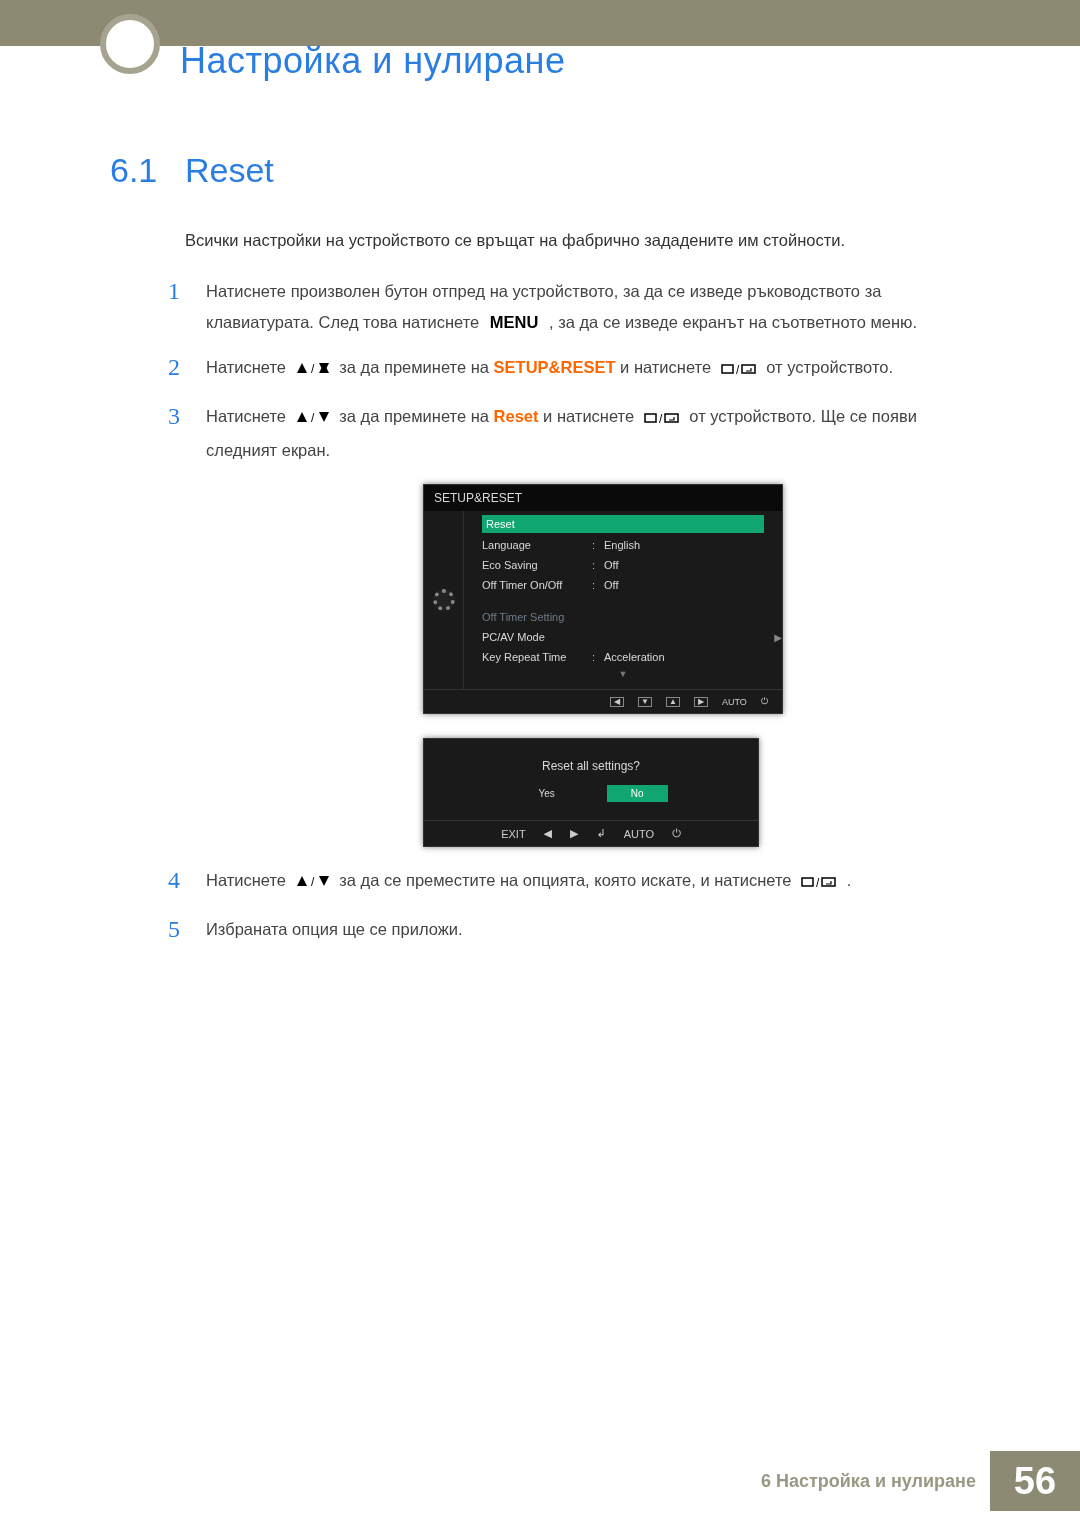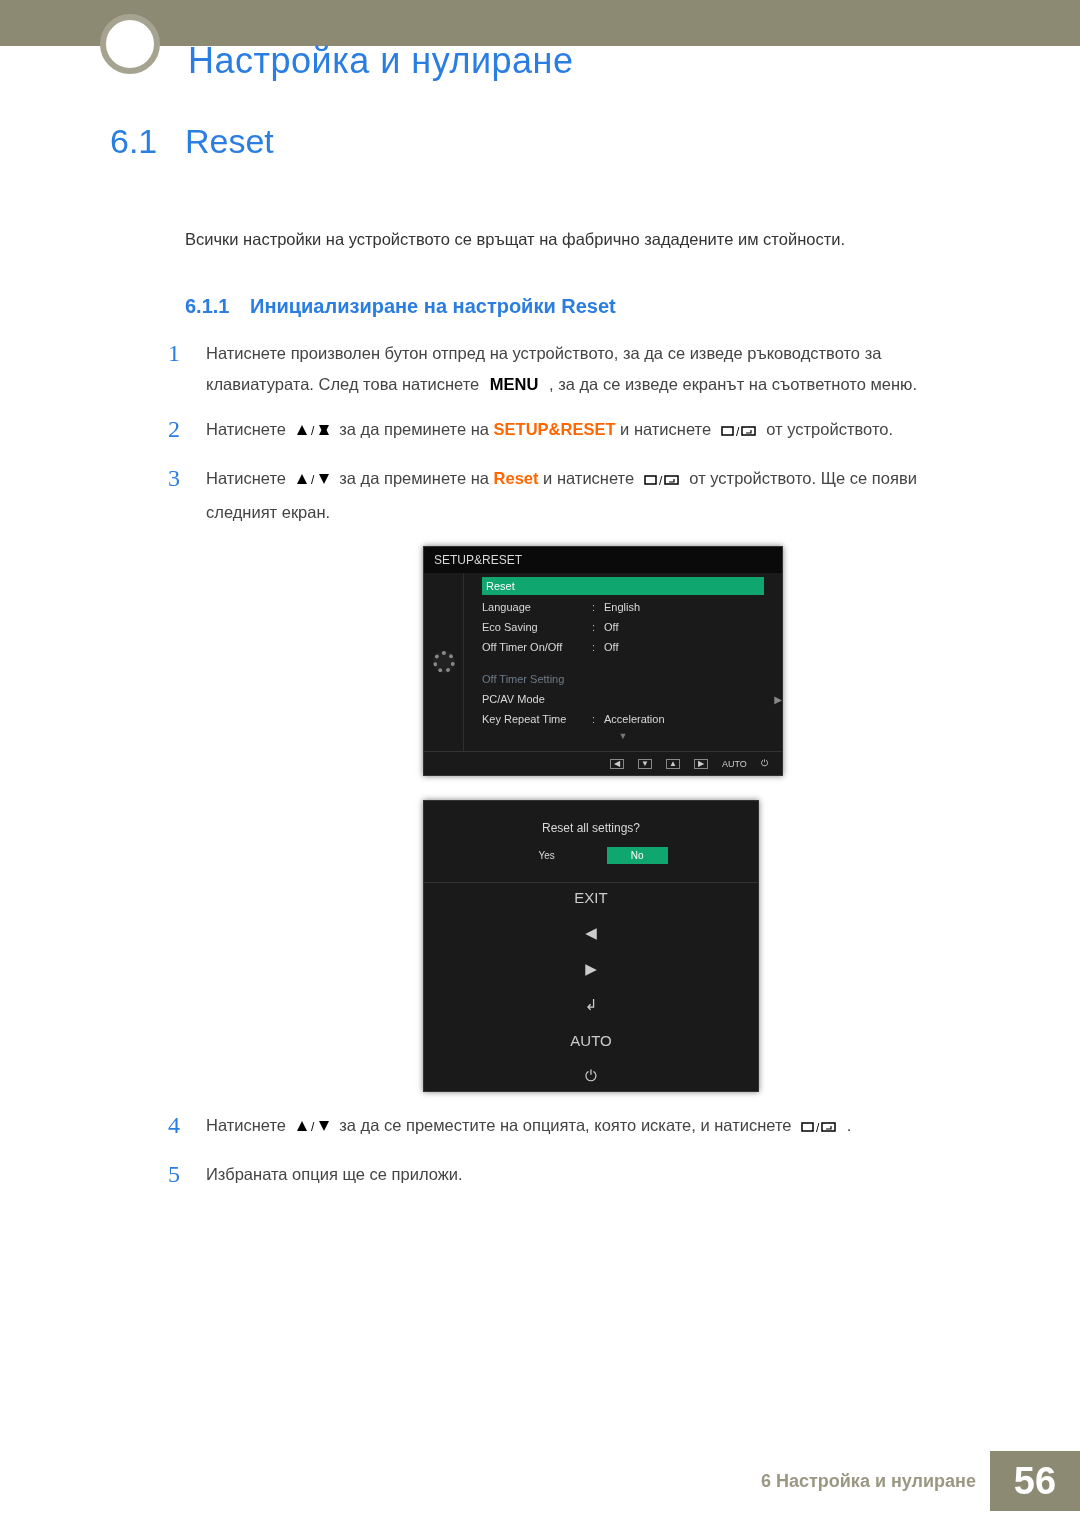--- a/index.html
+++ b/index.html
@@ -22,45 +22,45 @@
     border: 6px solid #a6a491;
     background: #fff;
     border-radius: 50%;
     position: absolute;
     top: 14px;
     left: 100px;
   }
   .chapter-title {
     position: absolute;
     top: 40px;
-    left: 188px;
+    left: 180px;
     font-size: 36px;
     color: #2a7de1;
     letter-spacing: 0.5px;
   }
   .content {
     padding: 0 100px 0 110px;
   }
   .section-row {
     display: flex;
     align-items: baseline;
-    margin-top: 76px;
+    margin-top: 105px;
   }
   .section-num {
     font-size: 34px;
     color: #2a7de1;
     width: 75px;
   }
   .section-title {
     font-size: 34px;
     color: #2a7de1;
     font-weight: normal;
   }
   .intro {
-    margin-top: 64px;
+    margin-top: 36px;
     margin-left: 75px;
     font-size: 16.5px;
     color: #333;
     line-height: 1.8;
   }
   .subsection-row {
     display: flex;
     align-items: baseline;
     margin-top: 40px;
     margin-left: 75px;
@@ -192,24 +192,23 @@
     padding-bottom: 18px;
   }
   .yn-btn { padding: 3px 24px; font-size: 10px; text-align: right; }
   .yn-no { background: #0fa66f; color: #fff; }
   .osd2-nav {
     display: flex;
     justify-content: center;
     gap: 18px;
     padding: 6px 0;
     border-top: 1px solid #333;
-    font-size: 15px;
+    font-size: 11px;
     color: #ccc;
     align-items: center;
-    flex-direction: column;
   }
 
   .icon-updown {
     display: inline-block;
     vertical-align: -2px;
     margin: 0 4px;
   }
   .icon-enter {
     display: inline-block;
     vertical-align: -3px;
@@ -258,24 +257,20 @@
 
   <div class="content">
 
     <div class="section-row">
       <div class="section-num">6.1</div>
       <div class="section-title">Reset</div>
     </div>
 
     <div class="intro">Всички настройки на устройството се връщат на фабрично зададените им стойности.</div>
 
-    <div class="subsection-row">
-      <div class="subsection-num">6.1.1</div>
-      <div class="subsection-title">Инициализиране на настройки Reset</div>
-    </div>
 
     <div class="steps">
 
       <div class="step">
         <div class="stepnum">1</div>
         <div class="steptext">
           <span>Натиснете произволен бутон отпред на устройството, за да се изведе ръководството за клавиатурата. След това натиснете </span>
           <span class="menu">MENU</span>
           <span>, за да се изведе екранът на съответното меню.</span>
         </div>

